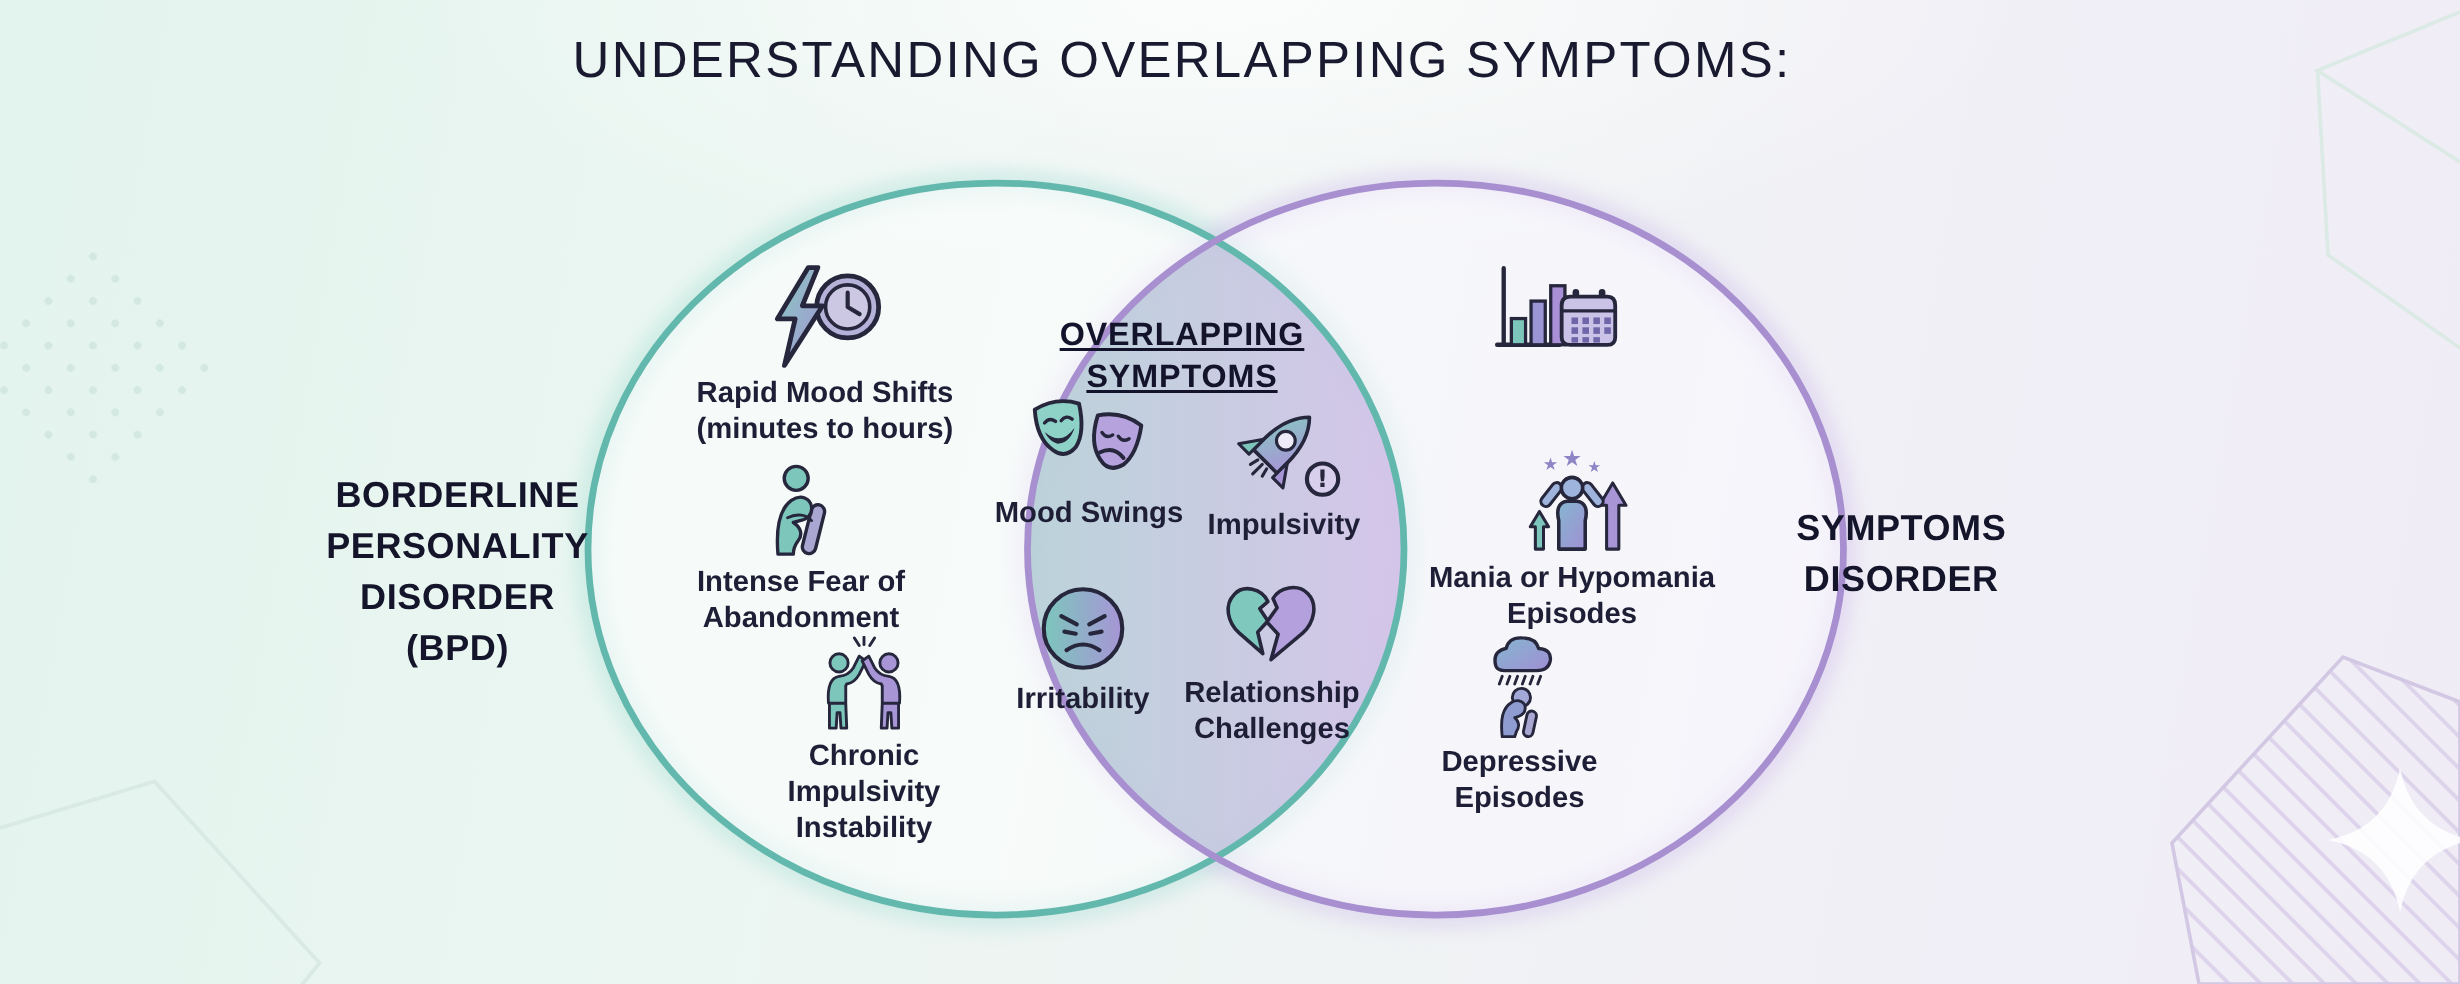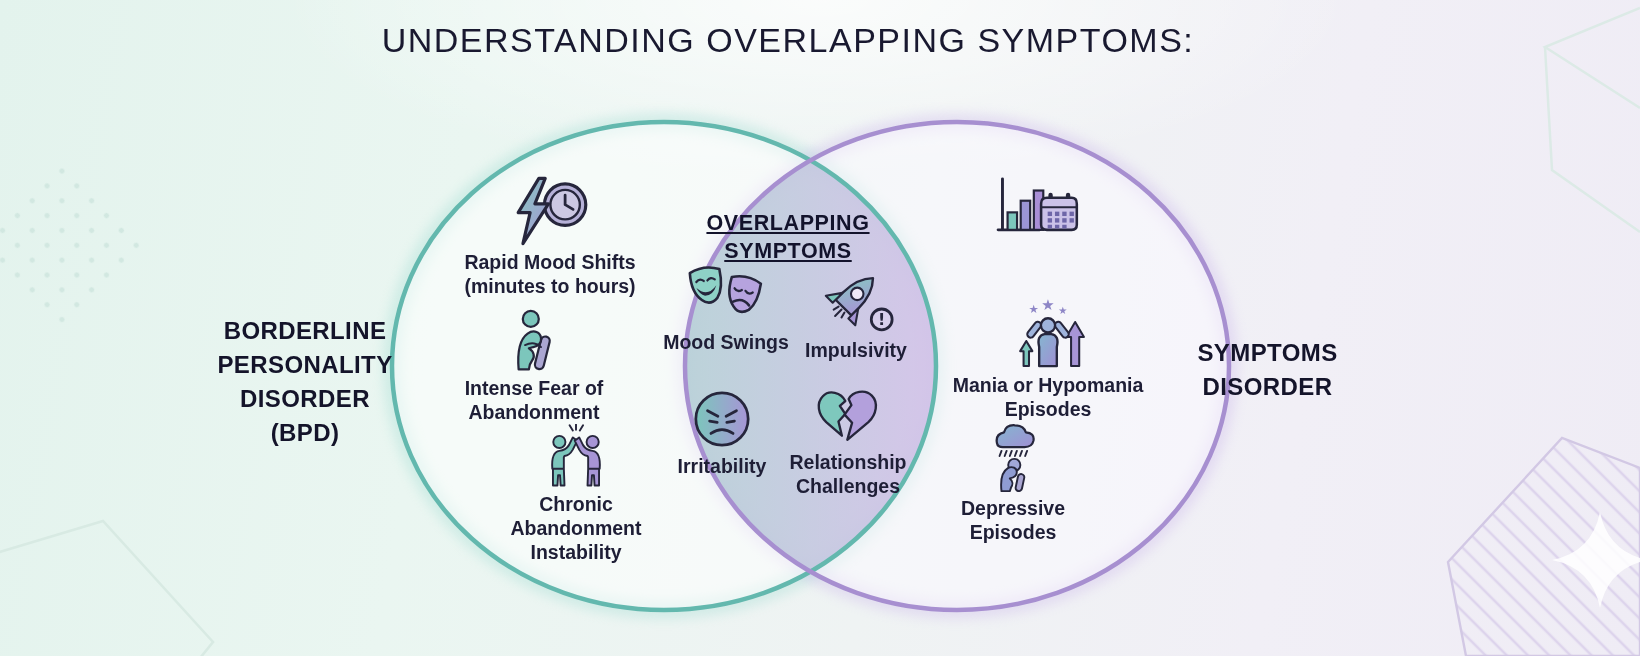--- a/index.html
+++ b/index.html
@@ -129,21 +129,21 @@
   
   <div class="item" style="left:496px;top:424px;width:160px;">
     <svg width="72" height="64" viewBox="0 0 112 100">
       <path d="M51,10 L46,2 M56,9 L56,1 M62,10 L67,2" stroke="#26263c" stroke-width="3" stroke-linecap="round"></path>
       <circle cx="30" cy="28" r="9.5" fill="#7cc6bc" stroke="#26263c" stroke-width="3"></circle>
       <path d="M19,70 Q17,44 30,42 Q40,41 45,33 L51,21 L58,26 L51,40 Q46,49 38,50 L37,52 L37,70 Z M20,70 L20,96 L27,96 L28,80 L31,80 L32,96 L38,96 L37,70 Z" fill="#7cc6bc" stroke="#26263c" stroke-width="3" stroke-linejoin="round"></path>
       <circle cx="82" cy="28" r="9.5" fill="#a795d6" stroke="#26263c" stroke-width="3"></circle>
       <path d="M93,70 Q95,44 82,42 Q72,41 67,33 L61,21 L54,26 L61,40 Q66,49 74,50 L75,52 L75,70 Z M92,70 L92,96 L85,96 L84,80 L81,80 L80,96 L74,96 L75,70 Z" fill="#a795d6" stroke="#26263c" stroke-width="3" stroke-linejoin="round"></path>
     </svg>
     <div class="item-label">Chronic
-Abandonment
+Impulsivity
 Instability</div>
   </div>
 
   
   <div class="item" style="left:646px;top:262px;width:160px;">
     <svg width="84" height="64" viewBox="0 0 112 86">
       <g transform="rotate(-8 30 32)">
         <path d="M10,12 Q30,3 50,12 Q52,38 42,50 Q31,60 21,50 Q8,38 10,12 Z" fill="#8ed1c6" stroke="#26263c" stroke-width="3.5" stroke-linejoin="round"></path>
         <path d="M17,25 q5,-5 10,0 M32,25 q5,-5 10,0" stroke="#26263c" stroke-width="3" fill="none" stroke-linecap="round"></path>
         <path d="M16,33 Q29,48 43,33 Q37,46 26,45 Q19,42 16,33 Z" fill="#26263c"></path>

